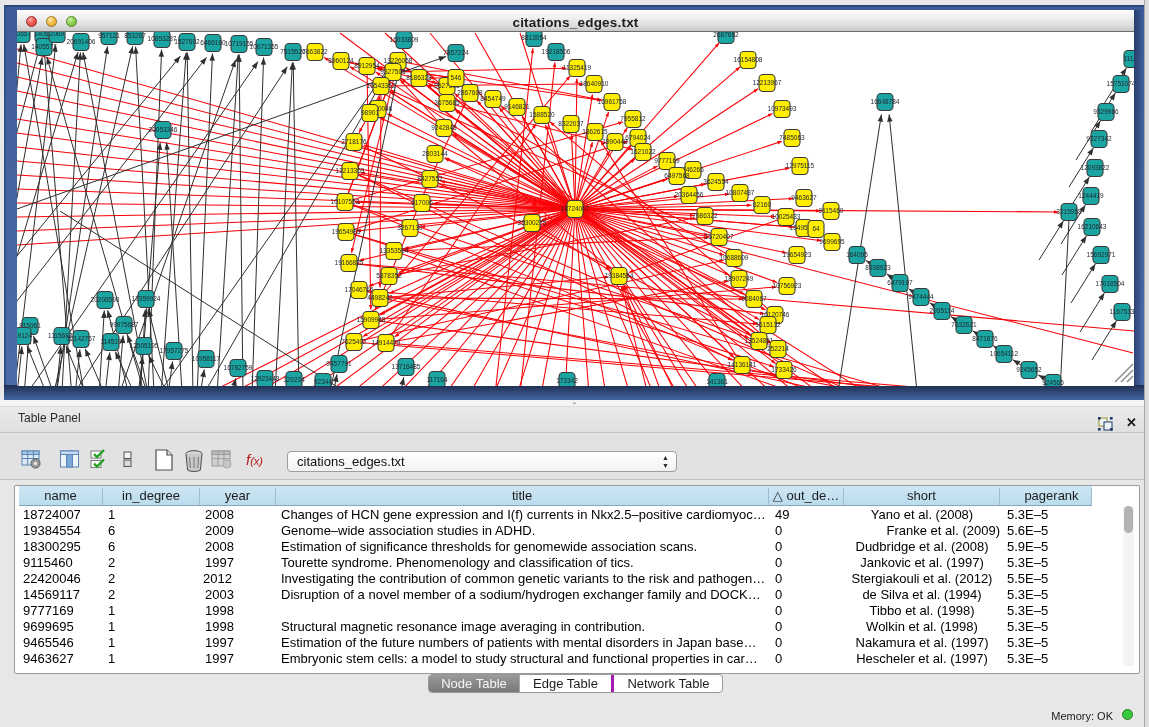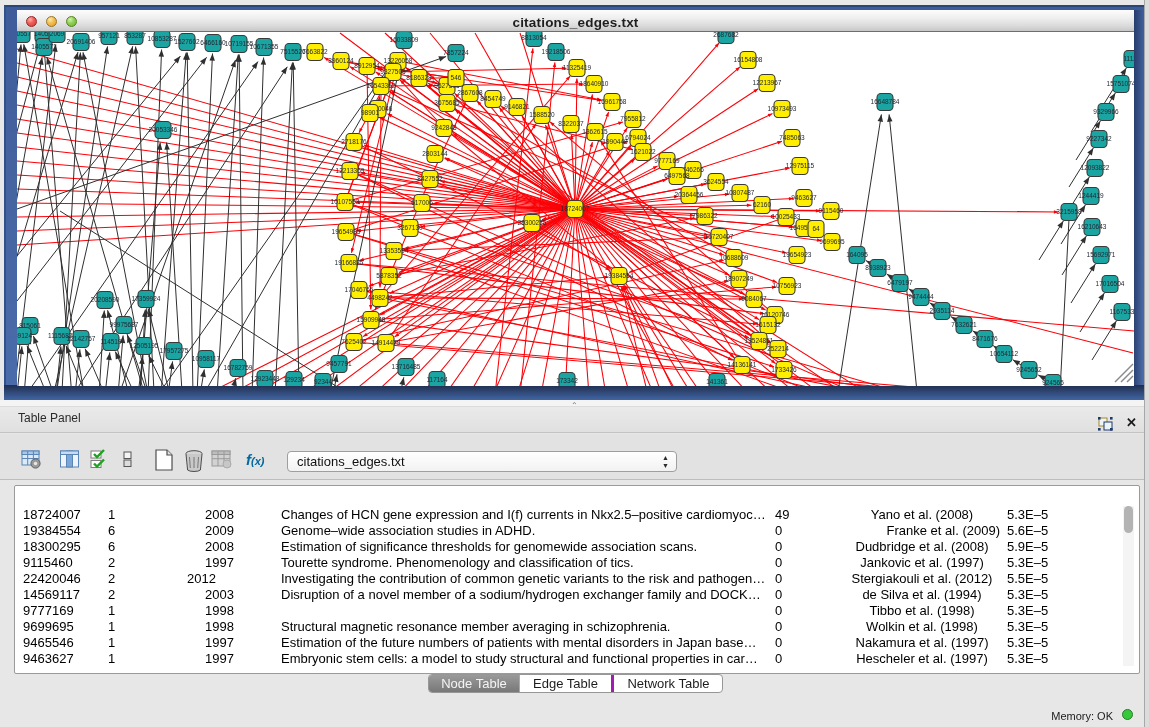--- a/index.html
+++ b/index.html
@@ -867,24 +867,33 @@
           <path d="M6.5 8 l.8 11 M11 8 v11 M15.5 8 l-.8 11" stroke="#777" fill="none"></path>
         </svg>
     <svg class="icon" style="left:211px" width="22" height="21" viewBox="0 0 22 21">
           <rect x="1" y="2" width="18" height="15" fill="#d2d2d2" stroke="#9a9a9a"></rect>
           <rect x="1" y="2" width="18" height="3.5" fill="#bdbdbd" stroke="#9a9a9a"></rect>
           <line x1="7" y1="2" x2="7" y2="17" stroke="#9a9a9a"></line>
           <line x1="13" y1="2" x2="13" y2="17" stroke="#9a9a9a"></line>
           <line x1="1" y1="9.7" x2="19" y2="9.7" stroke="#9a9a9a"></line>
           <circle cx="16" cy="15" r="4" fill="#c7c7c7" stroke="#ababab"></circle>
         </svg>
-    <div style="position:absolute;left:246px;top:17px;font-size:15px;font-style:italic;font-weight:bold;color:#0369a1">f<span style="font-size:11px">(x)</span></div>
+    <div style="position:absolute;left:246px;top:17px;font-size:15px;font-style:italic;font-weight:normal;color:#b91c1c">f<span style="font-size:11px">(x)</span></div>
     <div class="combo">citations_edges.txt<span style="position:absolute;right:7px;top:2px;font-size:7px;color:#2b2b2b;line-height:7.5px;text-align:center">▲<br>▼</span></div>
   </div>
   <div class="tablebox"></div>
+  <div class="thead">
+    <span class="th" style="left:0px;width:84px">name</span>
+    <span class="th" style="left:84px;width:97px">in_degree</span>
+    <span class="th" style="left:181px;width:76px">year</span>
+    <span class="th" style="left:257px;width:493px">title</span>
+    <span class="th" style="left:750px;width:75px">△ out_de…</span>
+    <span class="th" style="left:825px;width:156px">short</span>
+    <span class="th" style="left:981px;width:92px;padding-left:12px">pagerank</span>
+  </div>
   <div class="tr" style="top:107px">
         <span style="left:4px">18724007</span>
         <span style="left:89px">1</span>
         <span style="left:186px">2008</span>
         <span style="left:262px">Changes of HCN gene expression and I(f) currents in Nkx2.5–positive cardiomyoc…</span>
         <span style="left:756px">49</span>
         <span style="left:825px;width:156px;text-align:center">Yano et al. (2008)</span>
         <span style="left:988px">5.3E–5</span>
       </div>
       <div class="tr" style="top:123px">
@@ -910,21 +919,21 @@
         <span style="left:89px">2</span>
         <span style="left:186px">1997</span>
         <span style="left:262px">Tourette syndrome. Phenomenology and classification of tics.</span>
         <span style="left:756px">0</span>
         <span style="left:825px;width:156px;text-align:center">Jankovic et al. (1997)</span>
         <span style="left:988px">5.3E–5</span>
       </div>
       <div class="tr" style="top:171px">
         <span style="left:4px">22420046</span>
         <span style="left:89px">2</span>
-        <span style="left:168px">2012</span>
+        <span style="left:184px">2012</span>
         <span style="left:262px">Investigating the contribution of common genetic variants to the risk and pathogen…</span>
         <span style="left:756px">0</span>
         <span style="left:825px;width:156px;text-align:center">Stergiakouli et al. (2012)</span>
         <span style="left:988px">5.5E–5</span>
       </div>
       <div class="tr" style="top:187px">
         <span style="left:4px">14569117</span>
         <span style="left:89px">2</span>
         <span style="left:186px">2003</span>
         <span style="left:262px">Disruption of a novel member of a sodium/hydrogen exchanger family and DOCK…</span>
@@ -937,21 +946,21 @@
         <span style="left:89px">1</span>
         <span style="left:186px">1998</span>
         <span style="left:756px">0</span>
         <span style="left:825px;width:156px;text-align:center">Tibbo et al. (1998)</span>
         <span style="left:988px">5.3E–5</span>
       </div>
       <div class="tr" style="top:219px">
         <span style="left:4px">9699695</span>
         <span style="left:89px">1</span>
         <span style="left:186px">1998</span>
-        <span style="left:262px">Structural magnetic resonance member averaging in schizophrenia.</span>
+        <span style="left:262px">Structural magnetic resonance image averaging in contribution.</span>
         <span style="left:756px">0</span>
         <span style="left:825px;width:156px;text-align:center">Wolkin et al. (1998)</span>
         <span style="left:988px">5.3E–5</span>
       </div>
       <div class="tr" style="top:235px">
         <span style="left:4px">9465546</span>
         <span style="left:89px">1</span>
         <span style="left:186px">1997</span>
         <span style="left:262px">Estimation of the future numbers of patients with mental disorders in Japan base…</span>
         <span style="left:756px">0</span>

